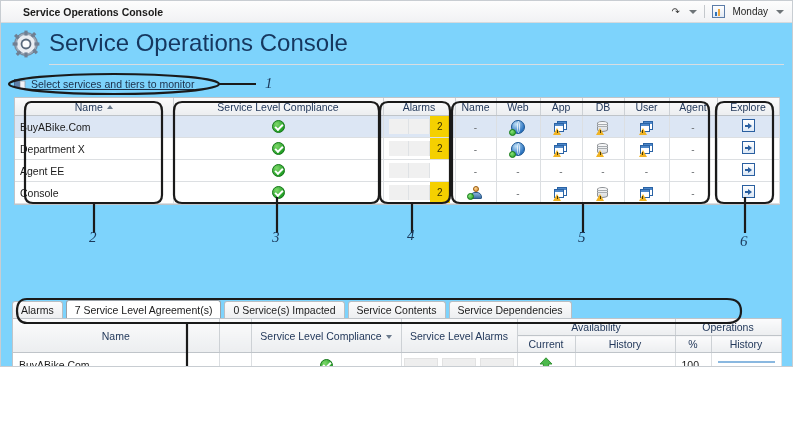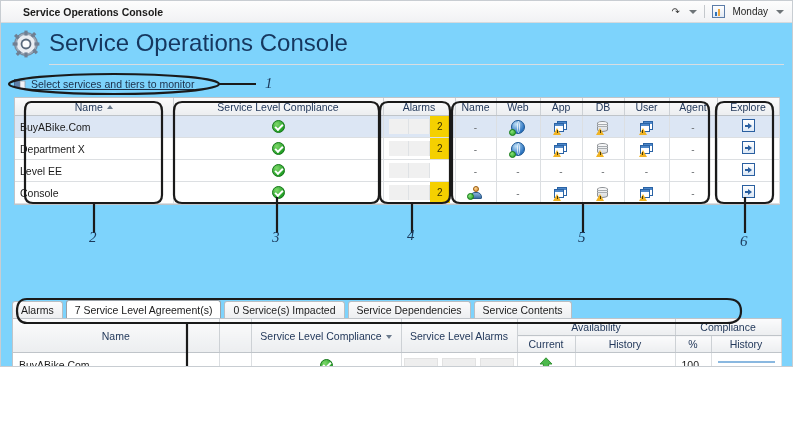--- a/index.html
+++ b/index.html
@@ -616,21 +616,21 @@
             </td>
             <td class="center"><span class="dash">-</span></td>
             <td class="center"><span class="icon-wrap"><span class="ico globe"></span><span class="globe-badge"></span></span></td>
             <td class="center"><span class="icon-wrap"><span class="ico app-win"><span class="back"></span><span class="front"></span><span class="warn"></span></span></span></td>
             <td class="center"><span class="icon-wrap"><span class="ico db"><span class="cyl"></span><span class="band"></span><span class="warn"></span></span></span></td>
             <td class="center"><span class="icon-wrap"><span class="ico app-win"><span class="back"></span><span class="front"></span><span class="warn"></span></span></span></td>
             <td class="center"><span class="dash">-</span></td>
             <td class="center"><span class="icon-wrap"><span class="explore-ico"></span></span></td>
           </tr>
           <tr>
-            <td>Level EE</td>
+            <td>Agent EE</td>
             <td class="center"><span class="icon-wrap"><span class="ico ok-check"></span></span></td>
             <td class="alarmcell">
               <div class="alarm-strip">
                 <div class="alarm-box empty-plain"></div>
                 <div class="alarm-box empty-plain"></div>
                 <div class="alarm-box blank"></div>
               </div>
             </td>
             <td class="center"><span class="dash">-</span></td>
             <td class="center"><span class="dash">-</span></td>
@@ -660,22 +660,22 @@
           </tr>
         </tbody>
     </table>
   </div>
 
   <div id="bottom-panel">
     <div id="tabstrip">
         <div class="tab">Alarms</div>
         <div class="tab active">7 Service Level Agreement(s)</div>
         <div class="tab">0 Service(s) Impacted</div>
+        <div class="tab">Service Contents</div>
         <div class="tab">Service Dependencies</div>
-        <div class="tab">Service Contents</div>
       </div>
     <div id="tab-content">
       <table class="grid2">
         <colgroup>
           <col style="width:206px">
           <col style="width:32px">
           <col style="width:150px">
           <col style="width:116px">
           <col style="width:58px">
           <col style="width:100px">
@@ -684,21 +684,21 @@
         </colgroup>
         <thead>
           <tr>
             <th rowspan="2">Name</th>
             <th rowspan="2"></th>
             <th rowspan="2">
               <span>Service Level Compliance</span><span class="sort-desc"></span>
             </th>
             <th rowspan="2">Service Level Alarms</th>
             <th colspan="2">Availability</th>
-            <th colspan="2">Compliance</th>
+            <th colspan="2">Operations</th>
           </tr>
           <tr>
             <th>Current</th>
             <th>History</th>
             <th>%</th>
             <th>History</th>
           </tr>
         </thead>
         <tbody id="sla-rows">
             <tr>

